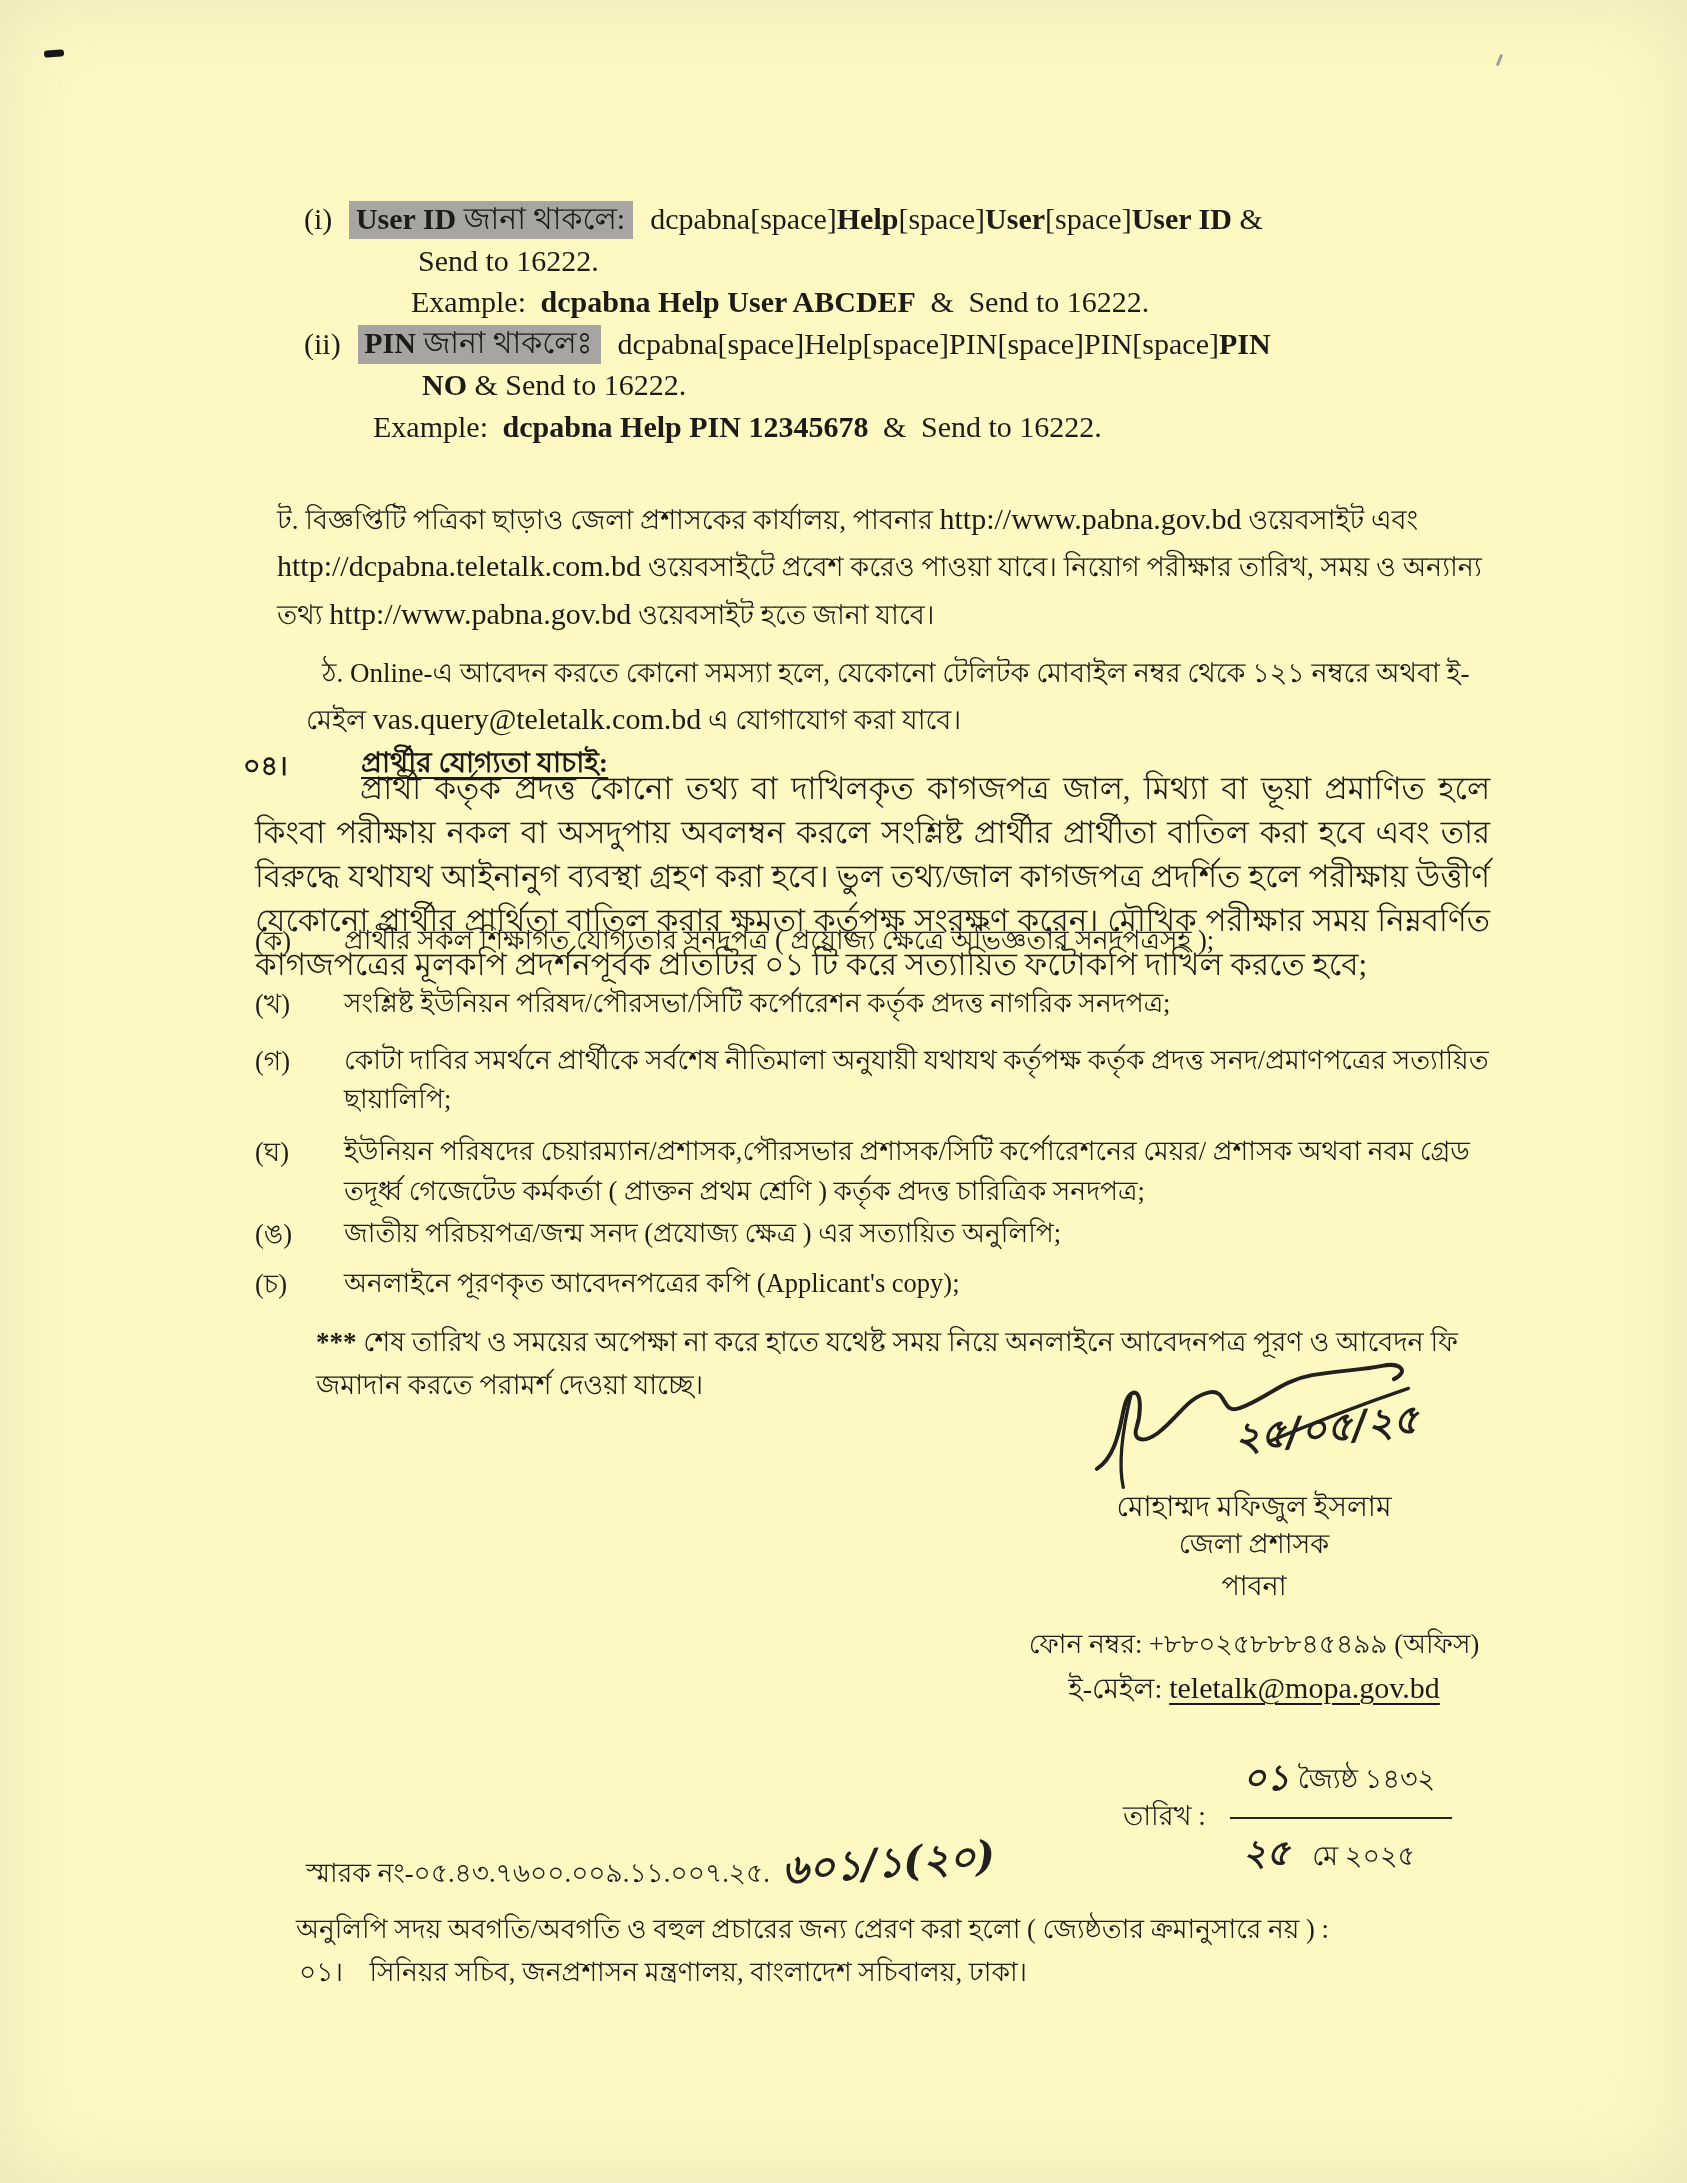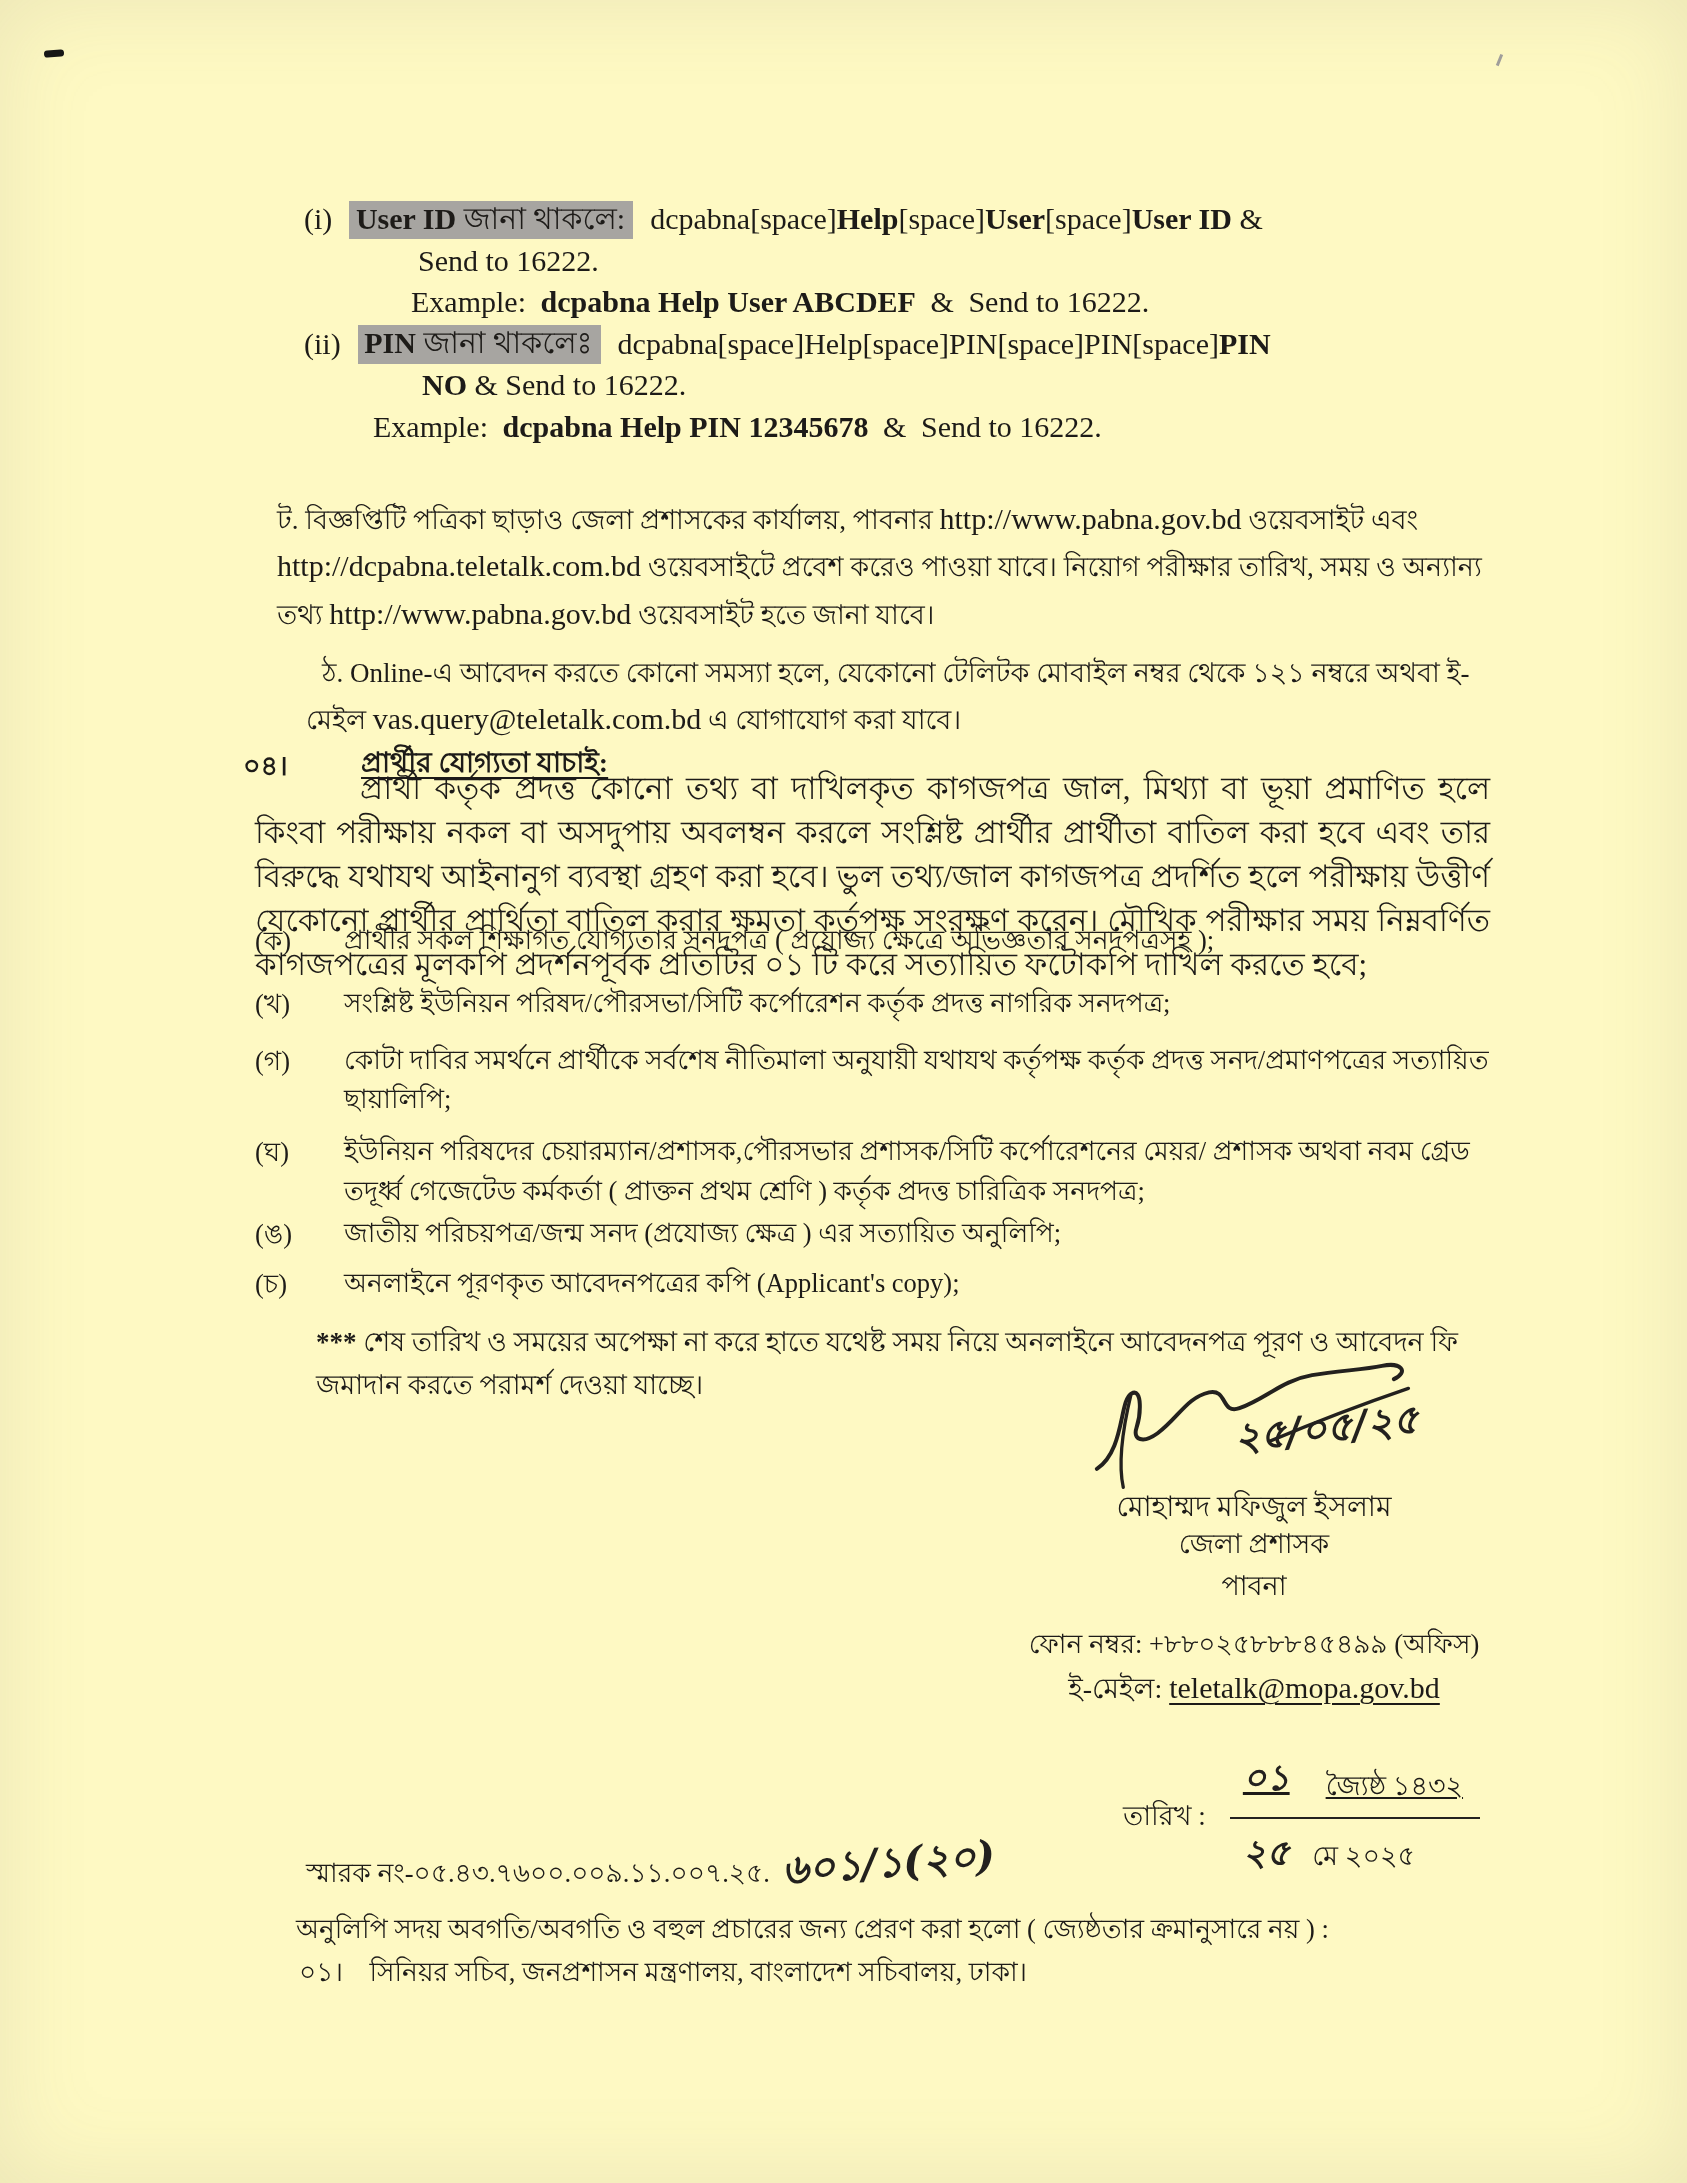--- a/index.html
+++ b/index.html
@@ -62,21 +62,21 @@
   .sig-name { font-size: 28px; line-height: 1.4; margin-bottom: 0; }
   .sig-title { font-size: 27px; line-height: 1.4; margin-bottom: 4px; }
   .sig-district { font-size: 27px; line-height: 1.4; margin-bottom: 20px; }
   .sig-phone { font-size: 26.5px; line-height: 1.4; margin-bottom: 4px; }
   .sig-email { font-size: 28px; line-height: 1.4; }
   .sig-email .email-addr { font-size: 30px; text-decoration: underline; text-decoration-thickness: 2px; text-underline-offset: 4.6px; }
 
   
   .dateblock { left: 1123px; top: 1750px; display: flex; align-items: center; gap: 24px; font-size: 27px; }
   .frac { display: inline-flex; flex-direction: column; }
-  .frac-top { display: flex; align-items: flex-end; gap: 36px; padding: 0 17px 6.6px 13.2px; border-bottom: 2px solid #24221f; text-decoration: underline; }
+  .frac-top { display: flex; align-items: center; gap: 8px; padding: 0 17px 6.6px 13.2px; border-bottom: 2px solid #24221f; }
   .frac-bot { display: flex; align-items: baseline; gap: 22.5px; padding: 6.6px 17px 0 13.2px; }
   .frac .hand-digit { font-size: 36px; font-style: italic; font-weight: 600; }
 
   
   .memo { left: 306px; top: 1836px; font-size: 26.5px; display: flex; align-items: baseline; }
   .memo-hand { font-size: 41px; font-style: italic; display: inline-block;
                transform: rotate(-4deg) translateY(-5.3px); margin-left: 12px; font-weight: 600; }
 
   
   .copies-intro { left: 296px; top: 1909px; font-size: 26.5px; }

